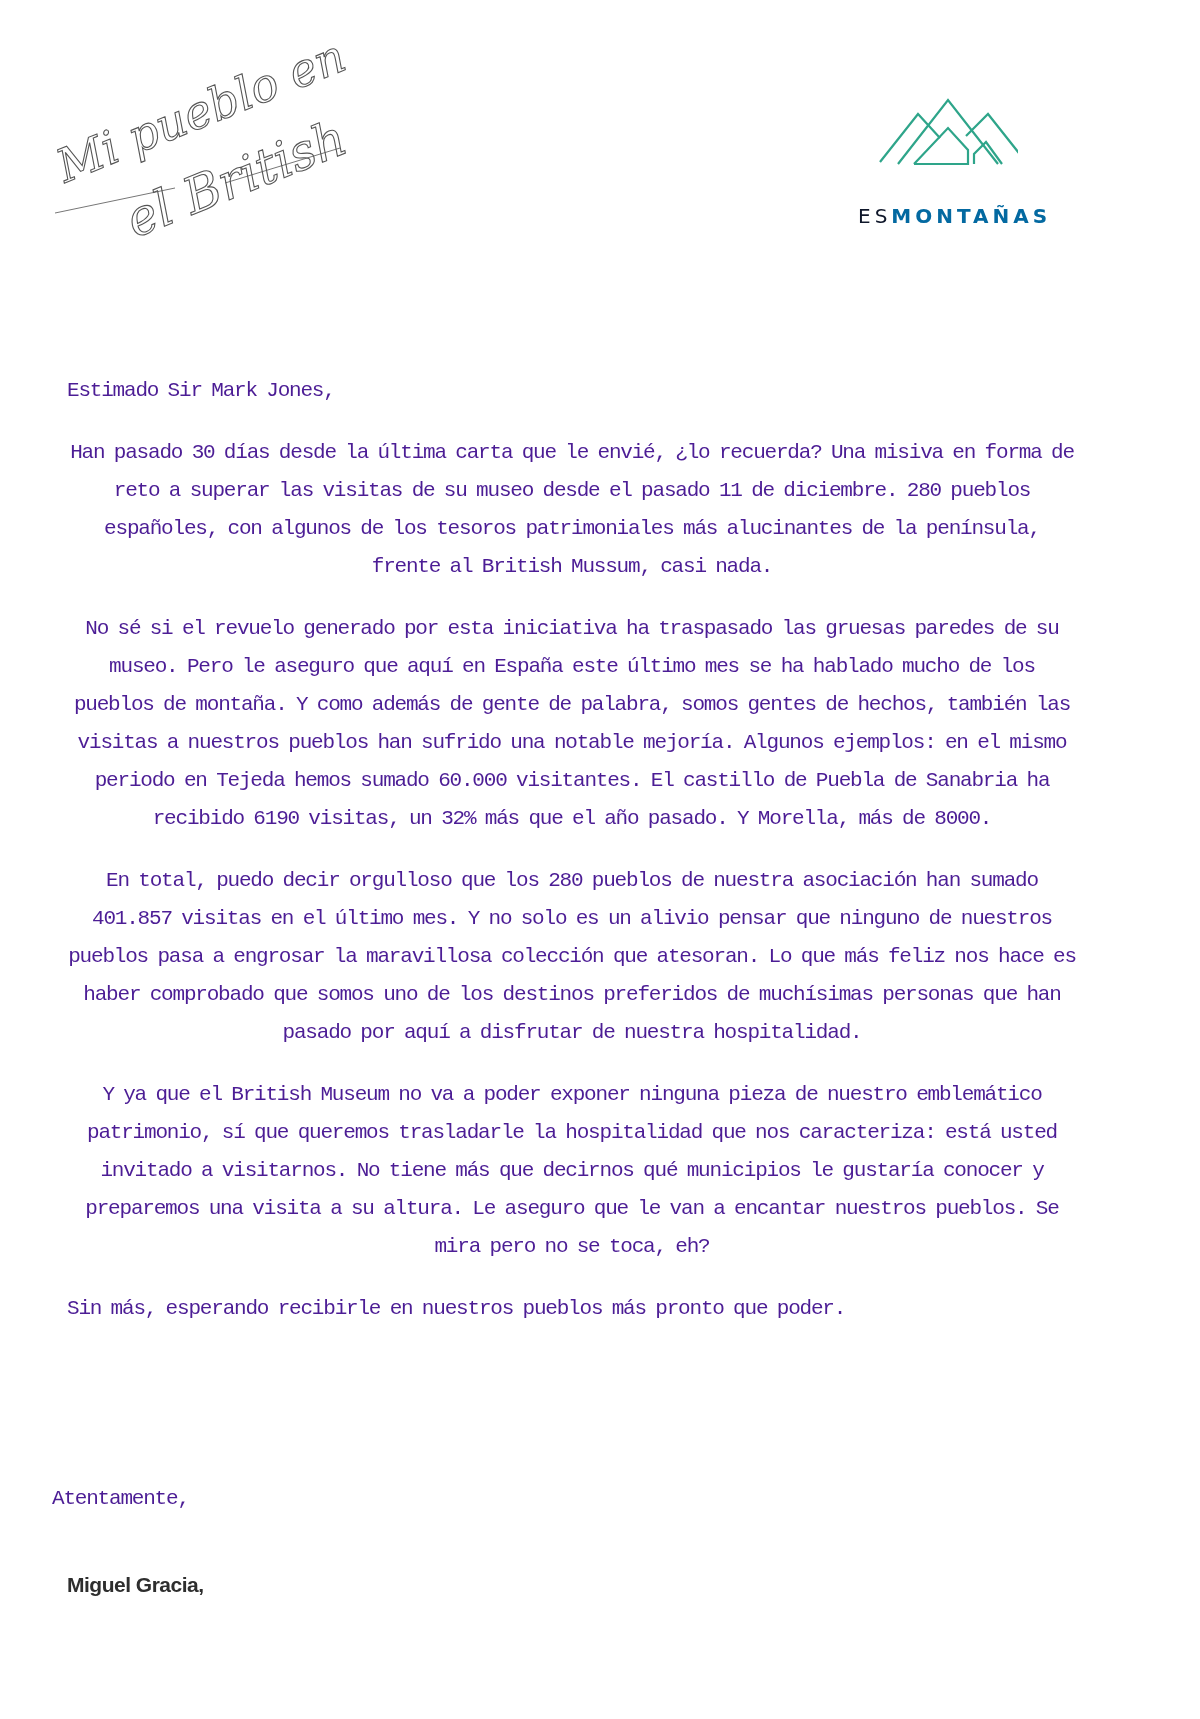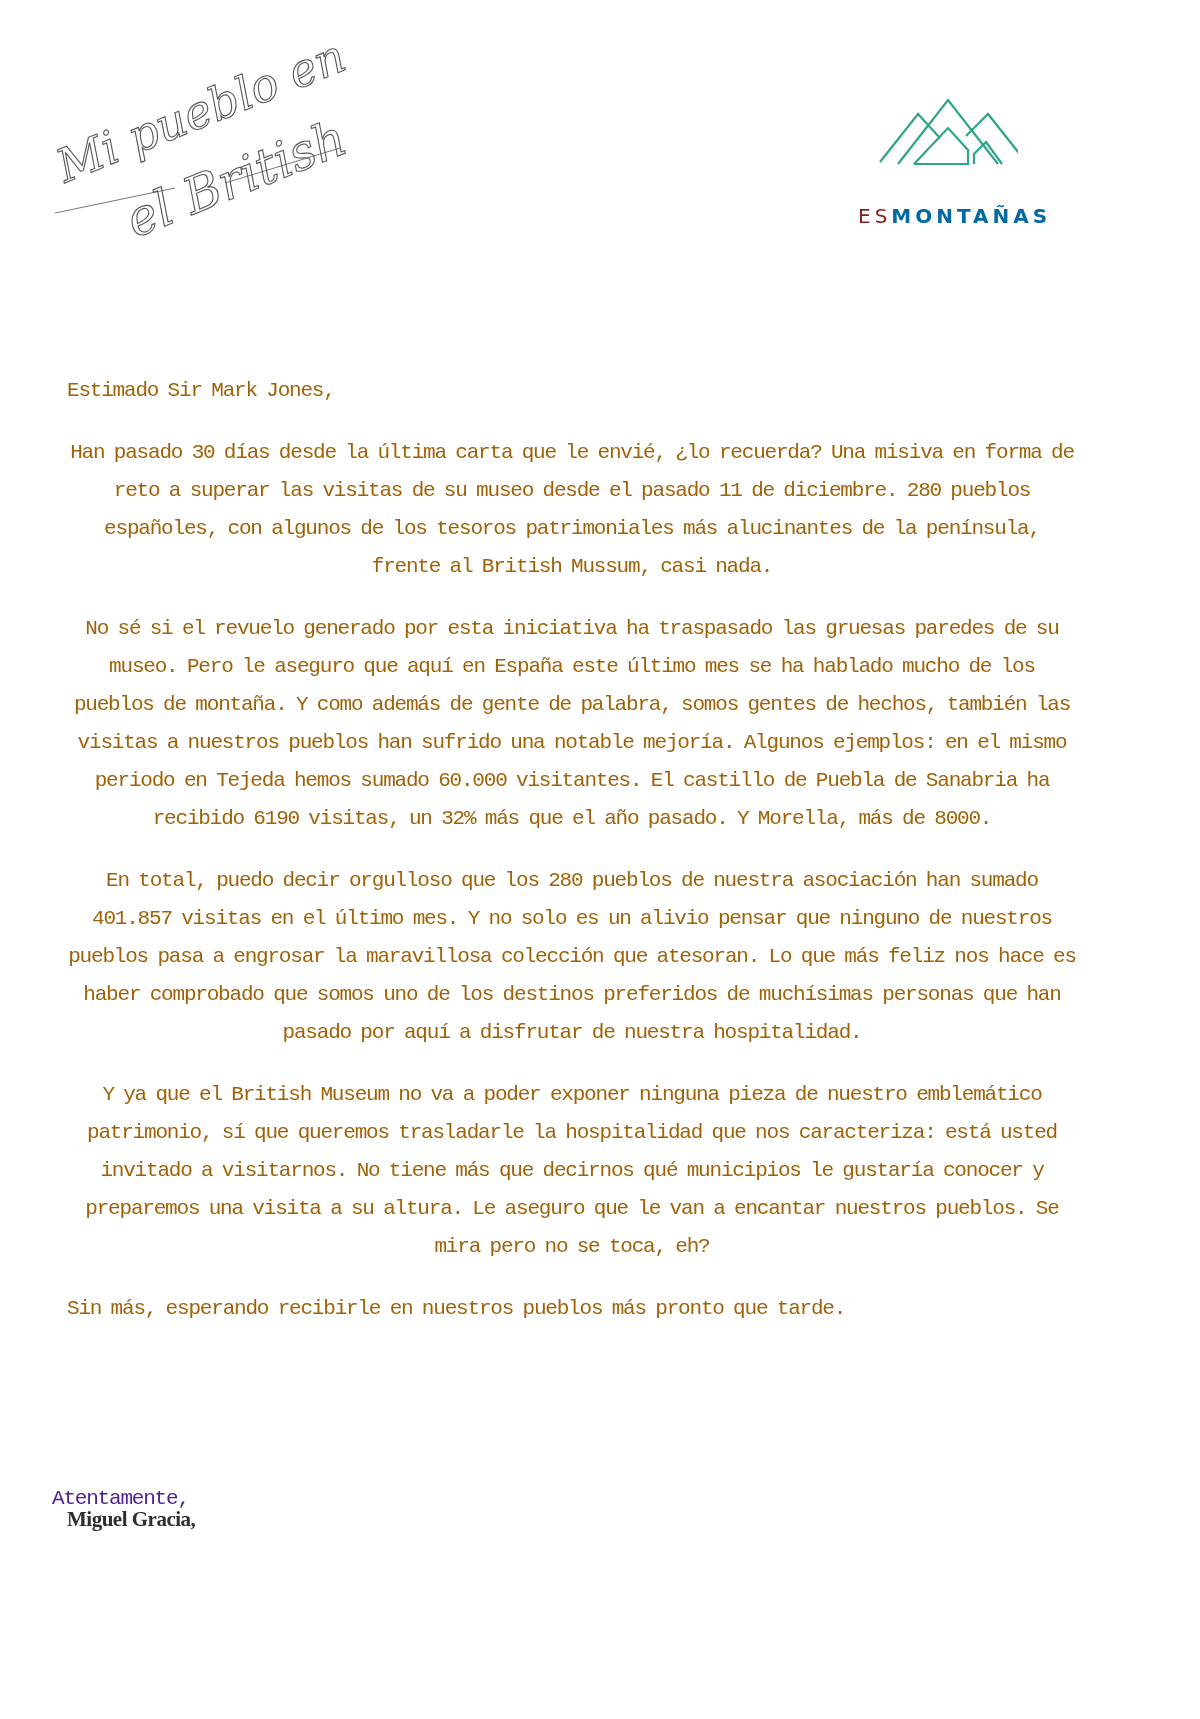--- a/index.html
+++ b/index.html
@@ -55,33 +55,33 @@
     .brand-mark svg { width: 100%; height: 100%; }
     .brand-name {
       position: absolute;
       left: 0;
       top: 112px;
       font-family: "DejaVu Sans", sans-serif;
       font-size: 20px;
       letter-spacing: 4px;
       white-space: nowrap;
     }
-    .brand-name .es { color: #7f1d1d; font-weight: normal; }
+    .brand-name .es { color: #0f172a; font-weight: normal; }
     .brand-name .montanas { color: #0369a1; font-weight: bold; }
 
     
     .letter {
       position: absolute;
       left: 67px;
       top: 372px;
       width: 1010px;
       font-family: "Liberation Mono", "DejaVu Sans Mono", monospace;
       font-size: 21px;
       line-height: 38px;
-      color: #a16207;
+      color: #4c1d95;
       letter-spacing: -1.2px;
       word-spacing: -2px;
     }
     .letter p {
       margin: 0;
     }
     .salutation { margin-bottom: 24px !important; }
     .para { margin-bottom: 24px !important; text-align: center; }
     .closing-line { margin-bottom: 0 !important; }
     .farewell {
@@ -89,22 +89,22 @@
       left: 52px;
       top: 1487px;
       font-family: "Liberation Mono", "DejaVu Sans Mono", monospace;
       font-size: 21px;
       letter-spacing: -1.2px;
       color: #4c1d95;
     }
     .signature {
       position: absolute;
       left: 67px;
-      top: 1500px;
-      font-family: Liberation Serif, serif;
+      top: 1566px;
+      font-family: Liberation Sans, sans-serif;
       font-size: 21px;
       line-height: 38px;
       font-weight: bold;
       letter-spacing: -0.5px;
       color: #2e2e2e;
     }
     .signature .title {
       text-decoration: underline;
       text-underline-offset: 4px;
     }
@@ -141,21 +141,21 @@
       <span class="es">ES</span><span class="montanas">MONTAÑAS</span>
     </div>
   </div>
 
   <div class="letter">
     <p class="salutation">Estimado Sir Mark Jones,</p>
     <p class="para">Han pasado 30 días desde la última carta que le envié, ¿lo recuerda? Una misiva en forma de reto a superar las visitas de su museo desde el pasado 11 de diciembre. 280 pueblos españoles, con algunos de los tesoros patrimoniales más alucinantes de la península, frente al British Mussum, casi nada.</p>
     <p class="para">No sé si el revuelo generado por esta iniciativa ha traspasado las gruesas paredes de su museo. Pero le aseguro que aquí en España este último mes se ha hablado mucho de los pueblos de montaña. Y como además de gente de palabra, somos gentes de hechos, también las visitas a nuestros pueblos han sufrido una notable mejoría. Algunos ejemplos: en el mismo periodo en Tejeda hemos sumado 60.000 visitantes. El castillo de Puebla de Sanabria ha recibido 6190 visitas, un 32% más que el año pasado. Y Morella, más de 8000.</p>
     <p class="para">En total, puedo decir orgulloso que los 280 pueblos de nuestra asociación han sumado 401.857 visitas en el último mes. Y no solo es un alivio pensar que ninguno de nuestros pueblos pasa a engrosar la maravillosa colección que atesoran. Lo que más feliz nos hace es haber comprobado que somos uno de los destinos preferidos de muchísimas personas que han pasado por aquí a disfrutar de nuestra hospitalidad.</p>
     <p class="para">Y ya que el British Museum no va a poder exponer ninguna pieza de nuestro emblemático patrimonio, sí que queremos trasladarle la hospitalidad que nos caracteriza: está usted invitado a visitarnos. No tiene más que decirnos qué municipios le gustaría conocer y preparemos una visita a su altura. Le aseguro que le van a encantar nuestros pueblos. Se mira pero no se toca, eh?</p>
-    <p class="closing-line">Sin más, esperando recibirle en nuestros pueblos más pronto que tarde.</p>
+    <p class="closing-line">Sin más, esperando recibirle en nuestros pueblos más pronto que poder.</p>
   </div>
 
   <div class="farewell">Atentamente,</div>
 
   <div class="signature">
     <div>Miguel Gracia,</div>
   </div>
 
 </div>
 

